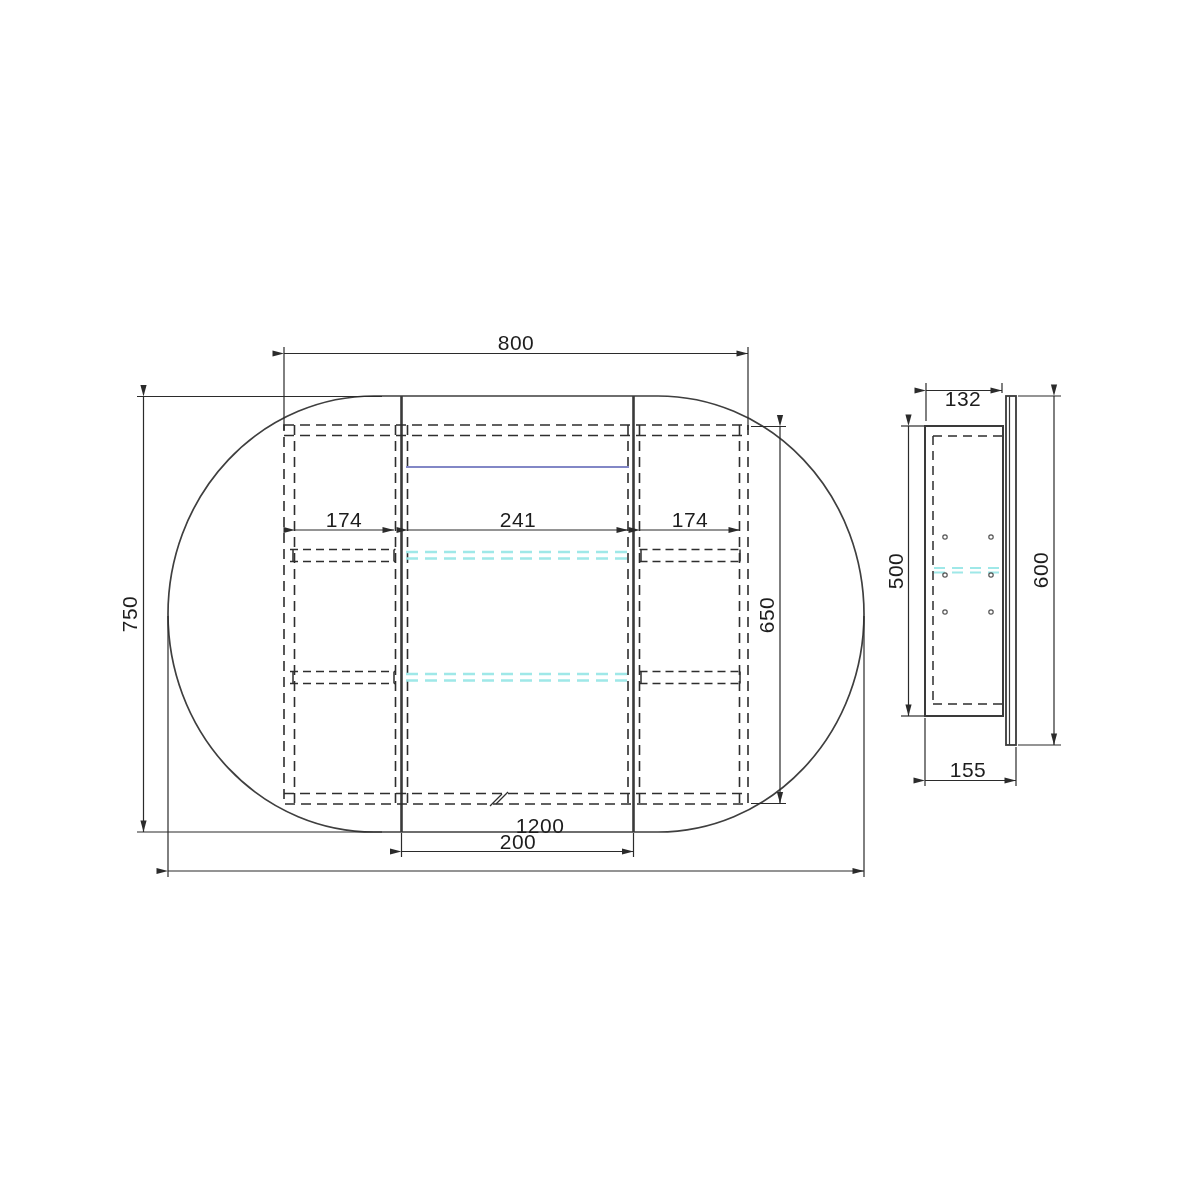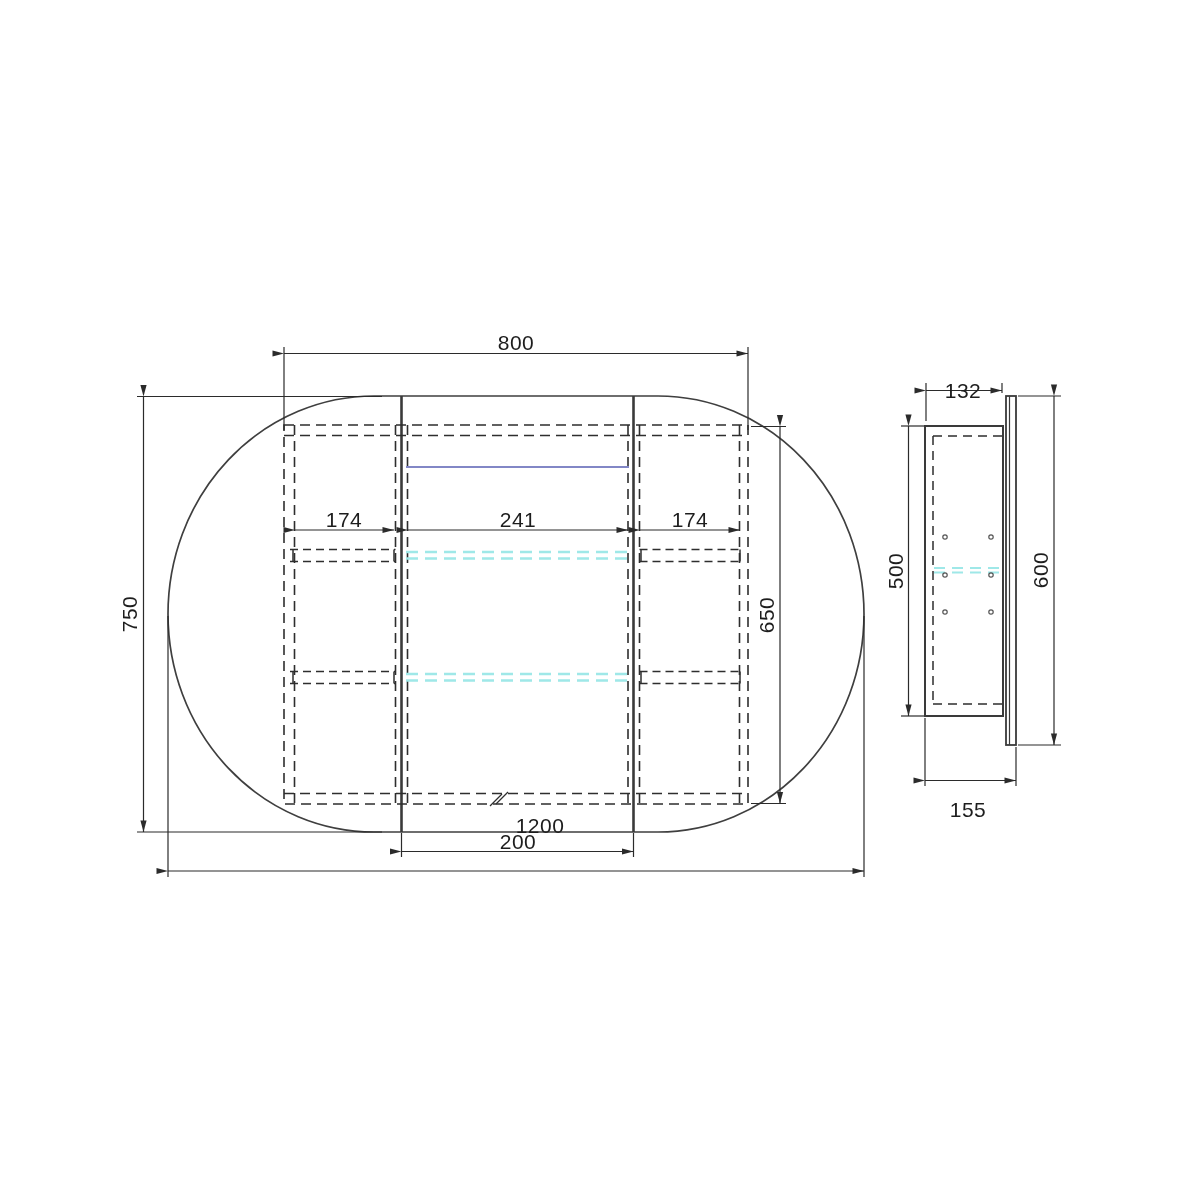--- a/index.html
+++ b/index.html
@@ -185,21 +185,21 @@
   <span class="dim-label" style="left:344px; top:519px;">174</span>
 
   <span class="dim-label" style="left:518px; top:519px;">241</span>
 
   <span class="dim-label" style="left:690px; top:519px;">174</span>
 
   <span class="dim-label" style="left:518px; top:841px;">200</span>
 
   <span class="dim-label" style="left:516px; top:825px;margin-left:24px;">1200</span>
 
-  <span class="dim-label" style="left:963px; top:390px;text-align:right;">132</span>
+  <span class="dim-label" style="left:963px; top:398px;text-align:right;">132</span>
 
   <span class="dim-label rot" style="left:895px; top:571px;">500</span>
 
   <span class="dim-label rot" style="left:1040px; top:570px;">600</span>
 
-  <span class="dim-label" style="left:968px; top:769px;margin-top:40px;">155</span>
+  <span class="dim-label" style="left:968px; top:769px;">155</span>
 
 </div>
 
 </body></html>

